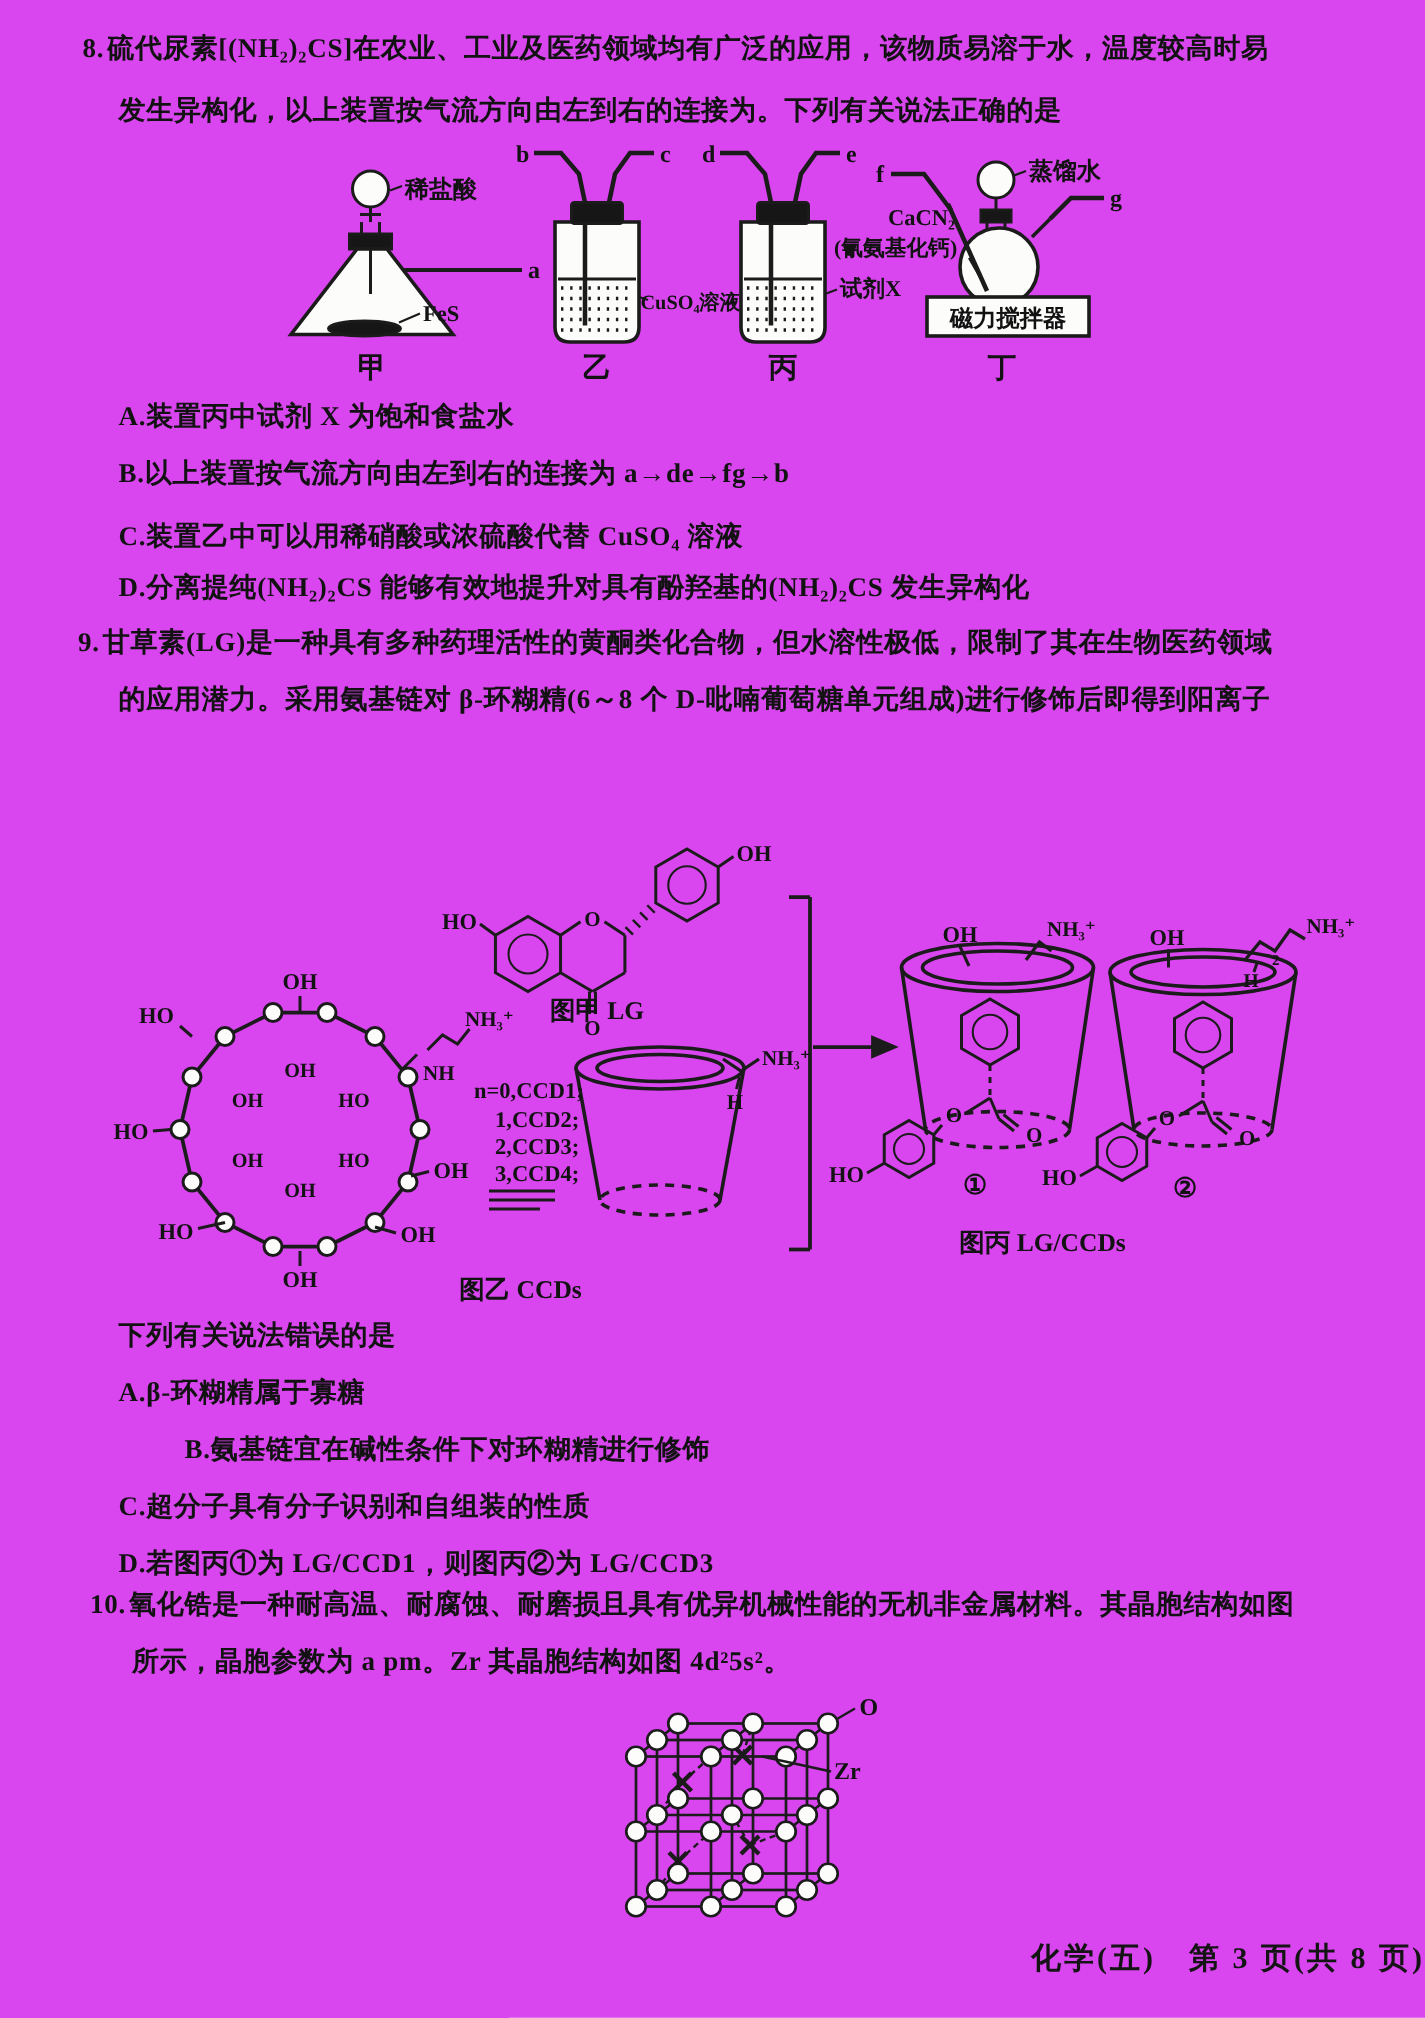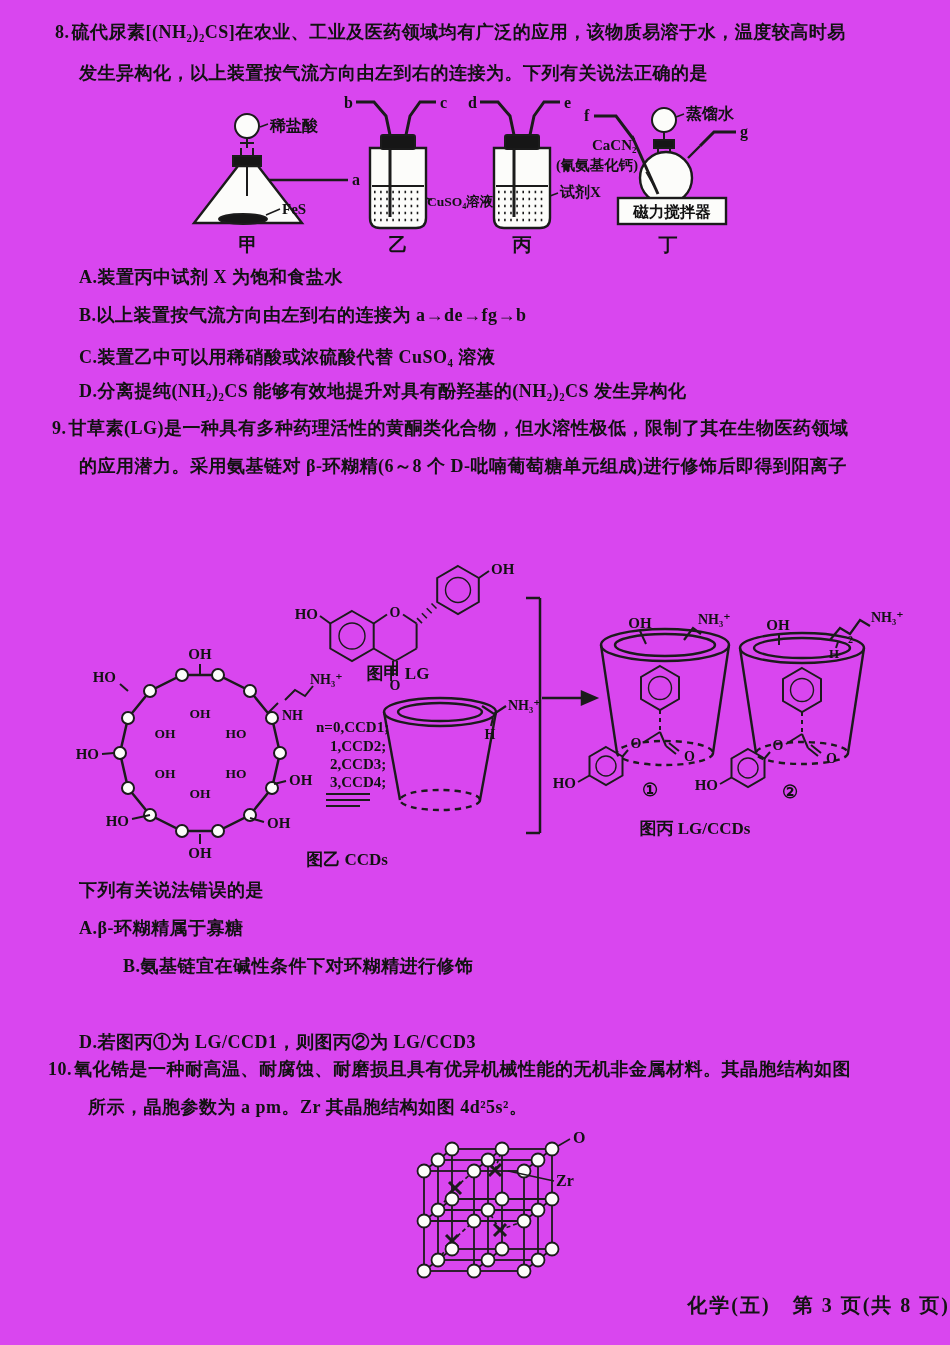--- a/index.html
+++ b/index.html
@@ -283,23 +283,24 @@
     <text x="778" y="202" font-size="14" text-anchor="middle">O</text>
     <text x="826" y="215" font-size="14">O</text>
     <text x="718" y="242" font-size="15" text-anchor="end">HO</text>
     <text x="790" y="250" font-size="18" text-anchor="middle">②</text>
     <text x="695" y="286" font-size="17" text-anchor="middle">图丙 LG/CCDs</text>
   </svg>
 
   <div class="line" style="left:79px;top:878px;">下列有关说法错误的是</div>
   <div class="line" style="left:79px;top:916px;">A.β-环糊精属于寡糖</div>
   <div class="line" style="left:79px;top:954px;margin-left:44px;">B.氨基链宜在碱性条件下对环糊精进行修饰</div>
+  <div class="line" style="left:79px;top:992px;">C.超分子具有分子识别和自组装的性质</div>
   <div class="line" style="left:79px;top:1030px;">D.若图丙①为 LG/CCD1，则图丙②为 LG/CCD3</div>
 
-  <div class="line" style="left:48px;top:1057px;"><span class="num">10.</span><span>氧化锆是一种耐高温、耐腐蚀、耐磨损且具有优异机械性能的无机非金属材料。其晶胞结构如图</span></div>
+  <div class="line" style="left:60px;top:1057px;"><span class="num">10.</span><span>氧化锆是一种耐高温、耐腐蚀、耐磨损且具有优异机械性能的无机非金属材料。其晶胞结构如图</span></div>
   <div class="line" style="left:88px;top:1095px;">所示，晶胞参数为 a pm。Zr 其晶胞结构如图 4d²5s²。</div>
 
   <svg style="top:1123px;" width="950" height="172" viewBox="0 0 950 172">
     <g stroke="#1b1b1b" stroke-width="1.8" fill="none">
       <rect x="424" y="48" width="100" height="100"></rect>
       <line x1="474" y1="48" x2="474" y2="148"></line>
         <line x1="424" y1="98" x2="524" y2="98"></line>
       <rect x="438" y="37" width="100" height="100"></rect>
       <line x1="488" y1="37" x2="488" y2="137"></line>
         <line x1="438" y1="87" x2="538" y2="87"></line>

